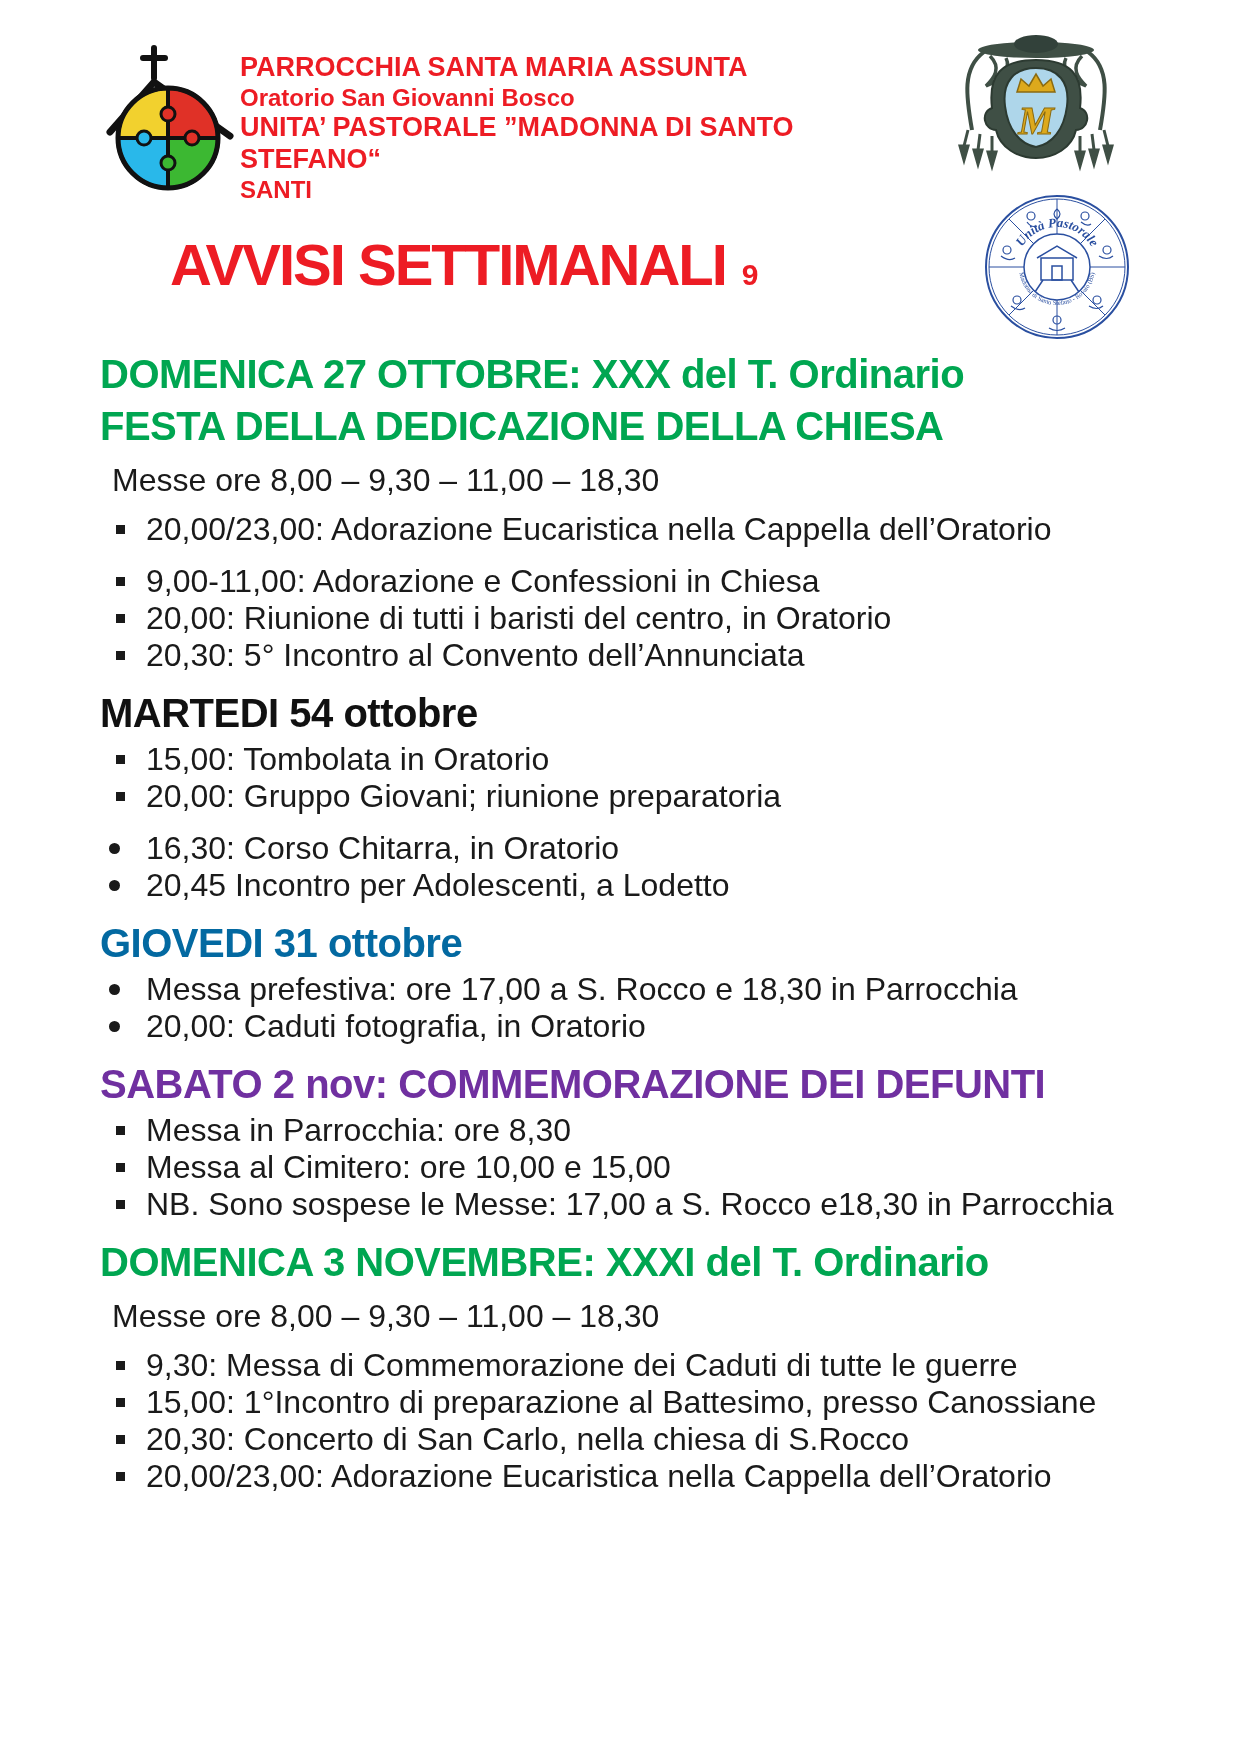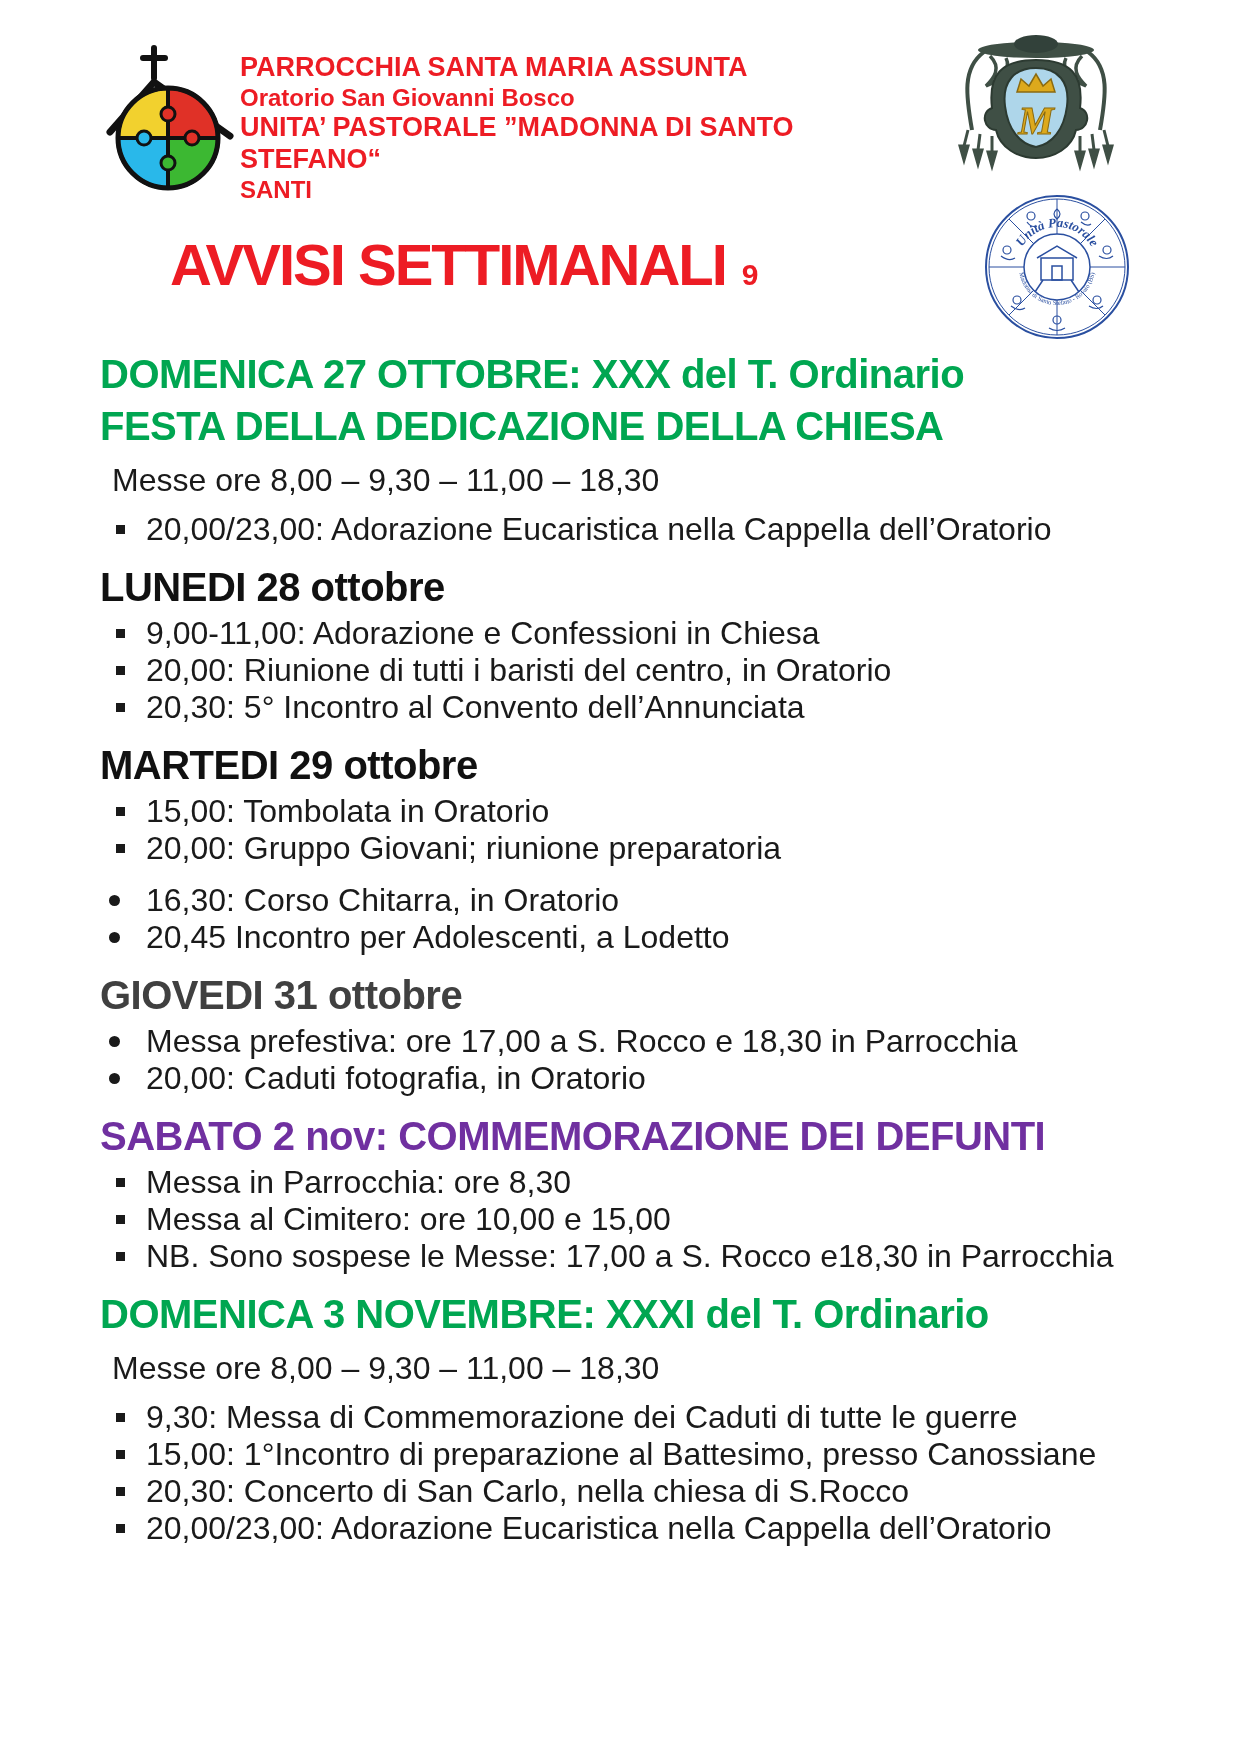--- a/index.html
+++ b/index.html
@@ -184,42 +184,41 @@
   <main class="content" id="sections">
       <section class="day-section">
         <h2 class="sec-heading" style="color: rgb(0, 166, 81);">DOMENICA 27 OTTOBRE: XXX del T. Ordinario</h2>
         <h2 class="sec-heading" style="color: rgb(0, 166, 81);">FESTA DELLA DEDICAZIONE DELLA CHIESA</h2>
         <p class="sec-intro">Messe ore 8,00 – 9,30 – 11,00 – 18,30</p>
         <ul class="sched square">
           <li>20,00/23,00: Adorazione Eucaristica nella Cappella dell’Oratorio</li>
         </ul>
       </section>
       <section class="day-section">
-        <h2 class="sec-heading" style="color: rgb(17, 17, 17);">LUNEDI 28 ottobre</h2>
         <ul class="sched square">
           <li>9,00-11,00: Adorazione e Confessioni in Chiesa</li>
           <li>20,00: Riunione di tutti i baristi del centro, in Oratorio</li>
           <li>20,30: 5° Incontro al Convento dell’Annunciata</li>
         </ul>
       </section>
       <section class="day-section">
-        <h2 class="sec-heading" style="color: rgb(17, 17, 17);">MARTEDI 29 ottobre</h2>
+        <h2 class="sec-heading" style="color: rgb(17, 17, 17);">MARTEDI 54 ottobre</h2>
         <ul class="sched square">
           <li>15,00: Tombolata in Oratorio</li>
           <li>20,00: Gruppo Giovani; riunione preparatoria</li>
         </ul>
       </section>
       <section class="day-section">
         <ul class="sched round">
           <li>16,30: Corso Chitarra, in Oratorio</li>
           <li>20,45 Incontro per Adolescenti, a Lodetto</li>
         </ul>
       </section>
       <section class="day-section">
-        <h2 class="sec-heading" style="color: #404040;">GIOVEDI 31 ottobre</h2>
+        <h2 class="sec-heading" style="color: #0369a1;">GIOVEDI 31 ottobre</h2>
         <ul class="sched round">
           <li>Messa prefestiva: ore 17,00 a S. Rocco e 18,30 in Parrocchia</li>
           <li>20,00: Caduti fotografia, in Oratorio</li>
         </ul>
       </section>
       <section class="day-section">
         <h2 class="sec-heading" style="color: rgb(112, 48, 160);">SABATO 2 nov: COMMEMORAZIONE DEI DEFUNTI</h2>
         <ul class="sched square">
           <li>Messa in Parrocchia: ore 8,30</li>
           <li>Messa al Cimitero: ore 10,00 e 15,00</li>

